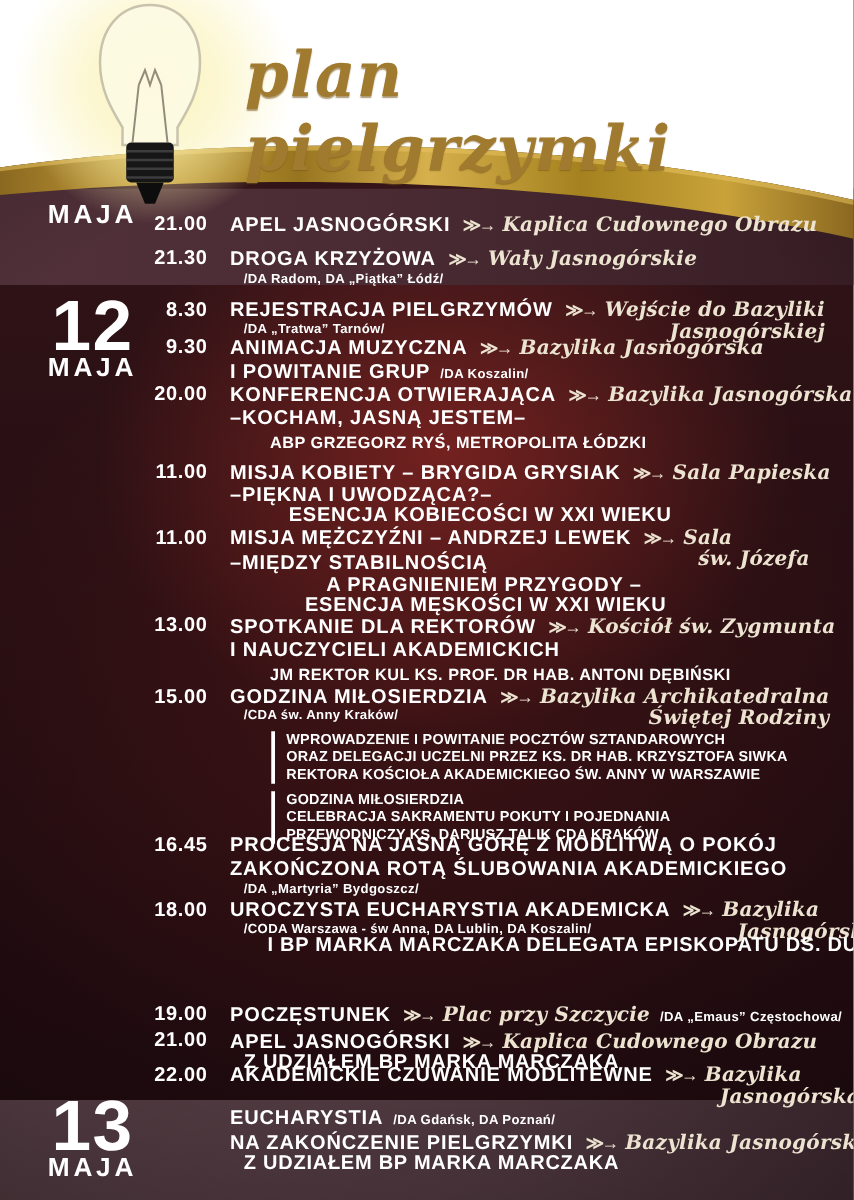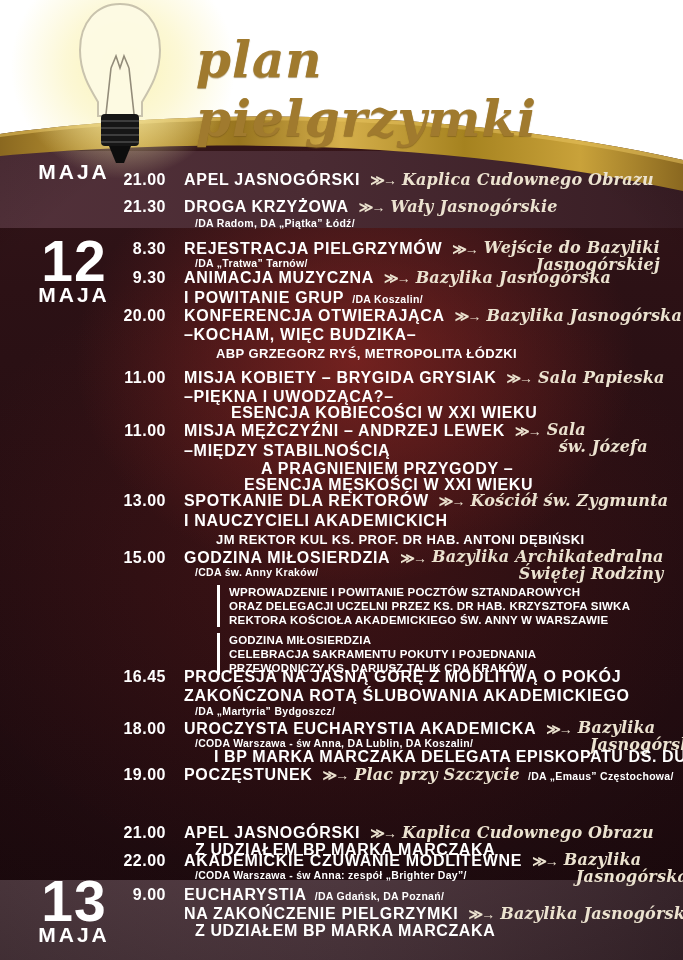--- a/index.html
+++ b/index.html
@@ -119,21 +119,21 @@
     <div class="note" style="margin-top:-16px">/DA „Tratwa” Tarnów/</div>
   </div>
   <div class="ev" style="top:268px">
     <span class="t">9.30</span>
     <div class="line"><span class="ttl">ANIMACJA MUZYCZNA</span><span class="arrow">≫→</span><span class="loc">Bazylika Jasnogórska</span></div>
     <div class="line"><span class="ttl">I POWITANIE GRUP</span><span class="note inl">/DA Koszalin/</span></div>
   </div>
   <div class="ev" style="top:306px">
     <span class="t">20.00</span>
     <div class="line"><span class="ttl">KONFERENCJA OTWIERAJĄCA</span><span class="arrow">≫→</span><span class="loc">Bazylika Jasnogórska</span></div>
-    <div class="sub">–KOCHAM, WIĘC BUDZIKA–</div>
+    <div class="sub">–KOCHAM, JASNĄ JESTEM–</div>
     <div class="det">ABP GRZEGORZ RYŚ, METROPOLITA ŁÓDZKI</div>
   </div>
   <div class="ev" style="top:368px">
     <span class="t">11.00</span>
     <div class="line"><span class="ttl">MISJA KOBIETY – BRYGIDA GRYSIAK</span><span class="arrow">≫→</span><span class="loc">Sala Papieska</span></div>
     <div class="sub">–PIĘKNA I UWODZĄCA?–</div>
     <div class="detsm i47">ESENCJA KOBIECOŚCI W XXI WIEKU</div>
   </div>
   <div class="ev" style="top:421px">
     <span class="t">11.00</span>
@@ -172,35 +172,33 @@
   <div class="ev" style="top:719px">
     <span class="t">18.00</span>
     <div class="line"><span class="ttl">UROCZYSTA EUCHARYSTIA AKADEMICKA</span><span class="arrow">≫→</span><span class="locblk loc"><div class="l1">Bazylika</div><div class="l2 ind">Jasnogórska</div></span></div>
     <div class="note" style="margin-top:-16px">/CODA Warszawa - św Anna, DA Lublin, DA Koszalin/</div>
     <div class="detsm i30">I BP MARKA MARCZAKA   DELEGATA EPISKOPATU DS. DUSZPASTERSTW AKADEMICKICH</div>
     <div class="bar" style="margin-top:4px;margin-left:37px">
       <div class="bl"></div>
       <div class="bl"></div>
     </div>
   </div>
-  <div class="ev" style="top:765px">
+  <div class="ev" style="top:802px">
     <span class="t">19.00</span>
     <div class="line"><span class="ttl">POCZĘSTUNEK</span><span class="arrow">≫→</span><span class="loc">Plac przy Szczycie</span><span class="note inl">/DA „Emaus” Częstochowa/</span></div>
   </div>
   <div class="ev" style="top:823px">
     <span class="t">21.00</span>
     <div class="line"><span class="ttl">APEL JASNOGÓRSKI</span><span class="arrow">≫→</span><span class="loc">Kaplica Cudownego Obrazu</span></div>
     <div class="detsm i11">Z UDZIAŁEM BP MARKA MARCZAKA</div>
   </div>
   <div class="ev" style="top:851px">
     <span class="t">22.00</span>
     <div class="line"><span class="ttl">AKADEMICKIE CZUWANIE MODLITEWNE</span><span class="arrow">≫→</span><span class="locblk loc"><div class="l1">Bazylika</div><div class="l2 ind">Jasnogórska</div></span></div>
-    <div class="note" style="margin-top:-16px">/CODA Warszawa - św Anna: zespół „Brighter Day”/</div>
   </div>
 
   <div class="ev" style="top:885px">
-    <span class="t">9.00</span>
     <div class="line"><span class="ttl">EUCHARYSTIA</span><span class="note inl">/DA Gdańsk, DA Poznań/</span></div>
     <div class="line"><span class="ttl">NA ZAKOŃCZENIE PIELGRZYMKI</span><span class="arrow">≫→</span><span class="loc">Bazylika Jasnogórska</span></div>
     <div class="detsm i11">Z UDZIAŁEM BP MARKA MARCZAKA</div>
   </div>
 
 </div>
 
 </body></html>

